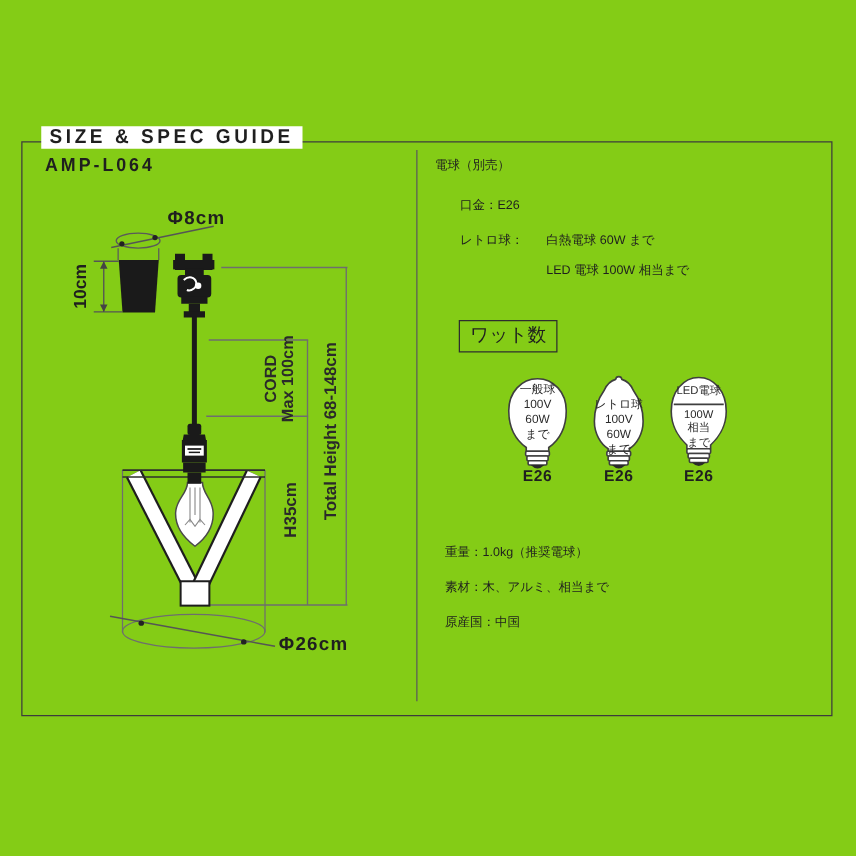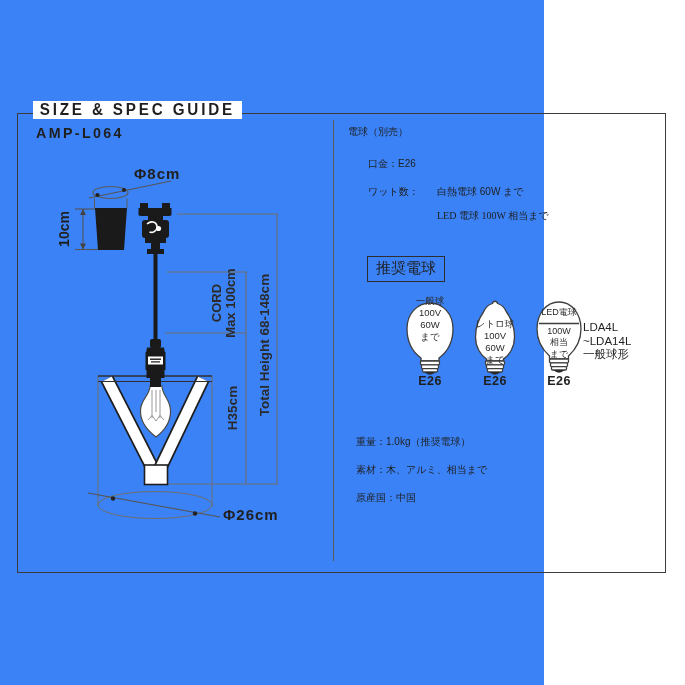--- a/index.html
+++ b/index.html
@@ -1,17 +1,17 @@
 <!DOCTYPE html>
 <html><head>
 <meta charset="utf-8">
 <style>
   html,body{margin:0;padding:0;width:685px;height:685px;background:#ffffff;overflow:hidden;
     font-family:"Liberation Sans",sans-serif;-webkit-font-smoothing:antialiased;}
-  .stage{position:relative;width:544px;height:685px;background:#3b82f6;color:#222;}
+  .stage{position:relative;width:685px;height:685px;background:#84cc16;color:#222;}
   .abs{position:absolute;}
   
   .frame{position:absolute;left:17px;top:113px;width:649px;height:460px;
     border:1.5px solid #3c3c3c;box-sizing:border-box;}
   .title{position:absolute;left:33px;top:101px;background:#fff;padding:0 7px;
     font-size:16px;font-weight:bold;letter-spacing:3px;color:#1f1f1f;white-space:nowrap;
     transform:scaleX(.95);transform-origin:left center;}
   .model{position:absolute;left:36px;top:124px;font-size:15px;font-weight:bold;
     letter-spacing:2.5px;color:#1f1f1f;transform:scaleX(.95);transform-origin:left center;}
   .divider{position:absolute;left:333px;top:120px;width:1px;height:441px;background:#5a5a5a;}
@@ -131,25 +131,25 @@
       <rect x="134" y="248.3" width="9" height="1.2" fill="#1a1a1a"></rect>
       <rect x="129.5" y="257" width="18" height="8" fill="#1a1a1a"></rect>
       <rect x="133" y="265" width="11" height="9" fill="#1a1a1a"></rect>
     </g>
   </svg>
 
   <div class="abs jp" style="left:348px;top:125px;">電球（別売）</div>
 
   <div class="abs jp" style="left:368px;top:157px;">口金：E26</div>
 
-  <div class="abs jp" style="left:368px;top:185px;">ワット数：</div>
+  <div class="abs jp" style="left:368px;top:185px;">レトロ球：</div>
   <div class="abs jp" style="left:437px;top:185px;text-align:center;">白熱電球 60W まで</div>
-  <div class="abs jp" style="left:437px;top:209px;font-family:Liberation Serif, serif;">LED 電球 100W 相当まで</div>
-
-  <div class="reco-box">推奨電球</div>
+  <div class="abs jp" style="left:437px;top:209px;">LED 電球 100W 相当まで</div>
+
+  <div class="reco-box">ワット数</div>
 
   <svg class="abs" style="left:390px;top:295px;" width="270" height="100" viewBox="0 0 270 100">
 
     <g stroke="#3f3f3f" stroke-width="1.3" fill="#fff">
       <path d="M31,63 C20,55 17,44 17,33.5 C17,19 27,8 40,8 C53,8 63,19 63,33.5
                C63,44 60,55 49,63 L49,66 L31,66 Z"></path>
       <rect x="30.5" y="66" width="19" height="3.8" rx="1"></rect>
       <rect x="31.5" y="69.8" width="17" height="3.8" rx="1"></rect>
       <rect x="32.5" y="73.6" width="15" height="3.4" rx="1"></rect>
       <path d="M34.5,77 Q40,82.5 45.5,77 Z" fill="#2a2a2a" stroke="none"></path>
@@ -171,21 +171,21 @@
                C191,46.5 184,56 178.5,61 L178.5,64 L159.5,64 L159.5,61
                C154,56 147,46.5 147,34 Z"></path>
       <line x1="149" y1="28.5" x2="189" y2="28.5"></line>
       <rect x="159.5" y="64" width="19" height="3.8" rx="1"></rect>
       <rect x="160.5" y="67.8" width="17" height="3.8" rx="1"></rect>
       <rect x="161.5" y="71.6" width="15" height="3.4" rx="1"></rect>
       <path d="M163.5,75 Q169,80.5 174.5,75 Z" fill="#2a2a2a" stroke="none"></path>
     </g>
   </svg>
 
-  <div class="bulbtxt" style="left:395px;top:295px;">
+  <div class="bulbtxt" style="left:395px;top:306px;">
     <div>一般球</div>
     <div>100V</div>
     <div>60W</div>
     <div>まで</div>
   </div>
   <div class="bulbtxt" style="left:460px;top:318px;">
     <div>レトロ球</div>
     <div>100V</div>
     <div>60W</div>
     <div>まで</div>
@@ -194,23 +194,18 @@
     <div style="margin-bottom:7px;">LED電球</div>
     <div>100W</div>
     <div>相当</div>
     <div>まで</div>
   </div>
 
   <div class="e26" style="left:400px;top:374px;">E26</div>
   <div class="e26" style="left:465px;top:374px;">E26</div>
   <div class="e26" style="left:529px;top:374px;">E26</div>
 
-  <div class="ldanote">
-    <div>LDA4L</div>
-    <div>~LDA14L</div>
-    <div>一般球形</div>
-  </div>
 
   <div class="abs jp" style="left:356px;top:435px;">重量：1.0kg（推奨電球）</div>
   <div class="abs jp" style="left:356px;top:463px;">素材：木、アルミ、相当まで</div>
   <div class="abs jp" style="left:356px;top:491px;">原産国：中国</div>
 
 </div>
 
 </body></html>

